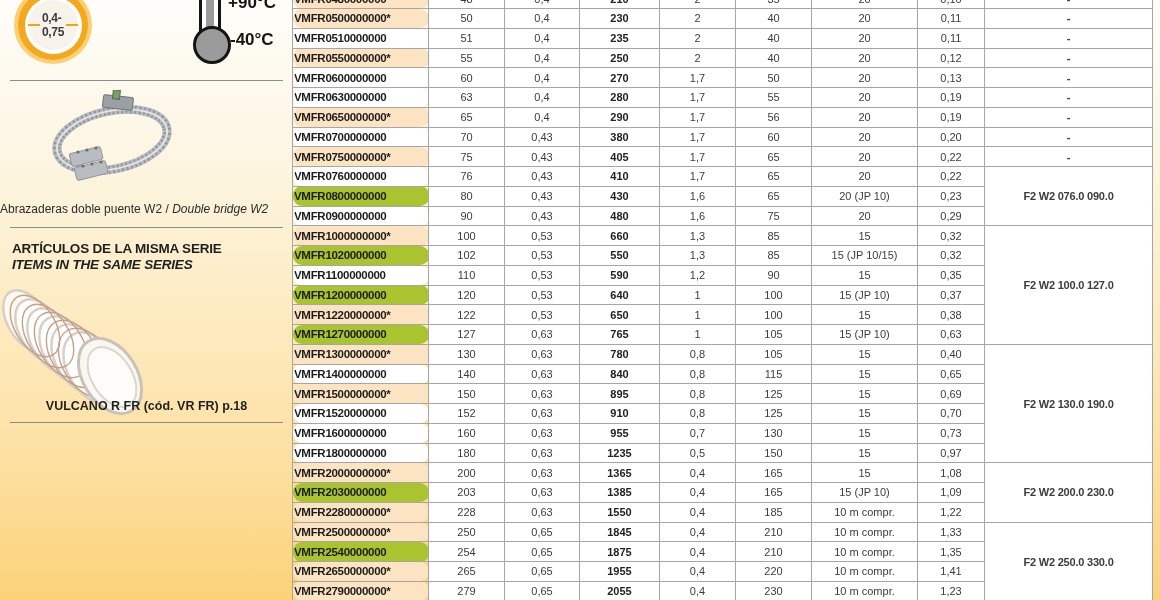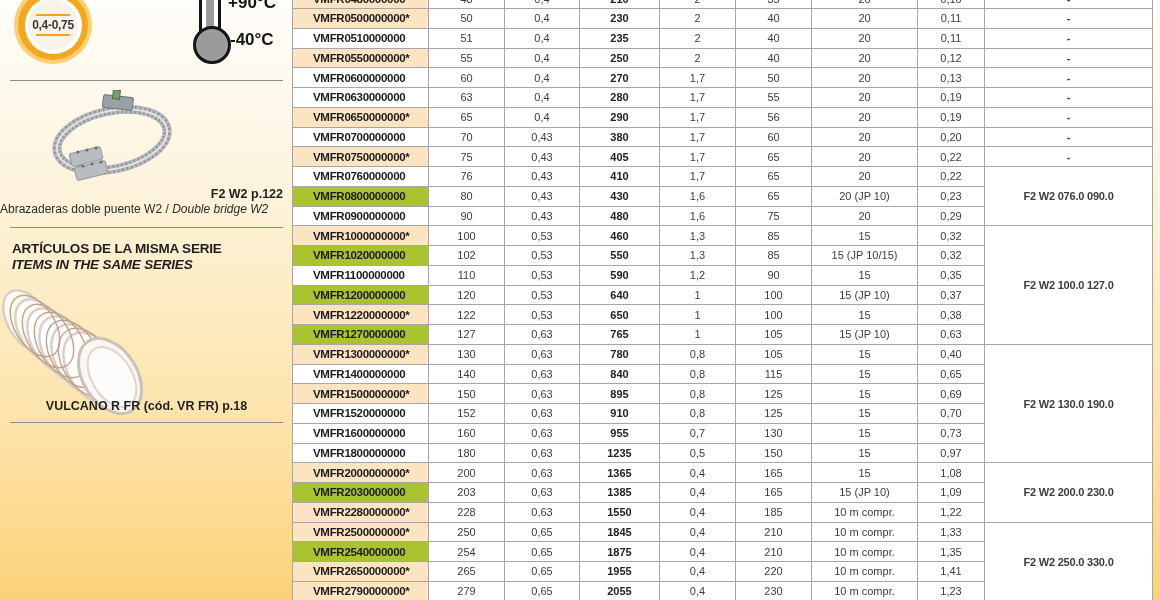--- a/index.html
+++ b/index.html
@@ -13,21 +13,21 @@
   
   .left-panel{position:absolute;left:0;top:0;width:292px;height:600px;}
   .hr{position:absolute;left:10px;width:273px;border-top:1.5px solid #8c8c8c;}
   .hr1{top:80px}.hr2{top:227px}.hr3{top:422px}
 
   
   .badge{position:absolute;left:14px;top:-14px;width:78px;height:78px;border-radius:50%;
     background:#fbcf72;display:flex;align-items:center;justify-content:center;}
   .badge .b2{width:70px;height:70px;border-radius:50%;background:#f3a81f;display:flex;align-items:center;justify-content:center;}
   .badge .b3{width:57px;height:57px;border-radius:50%;background:#ffffff;display:flex;align-items:center;justify-content:center;}
-  .badge .b4{width:50px;height:50px;border-radius:50%;background:#f7f3ea;display:flex;flex-direction:column;align-items:center;justify-content:center;gap:2px;}
+  .badge .b4{width:50px;height:50px;border-radius:50%;background:#f7f3ea;display:flex;flex-direction:row;align-items:center;justify-content:center;gap:2px;}
   .badge .line{width:34px;height:2px;background:#f0a51d;}
   .badge .blabel{font-size:12px;font-weight:bold;color:#3a3a3a;letter-spacing:-0.3px;}
 
   
   .thermo-tube{position:absolute;left:199px;top:-36px;width:16px;height:66px;
     border:3px solid #141414;border-bottom:none;border-radius:10px 10px 0 0;background:#fff;}
   .thermo-mercury{position:absolute;left:4px;top:0;width:8px;height:66px;background:#9b9b9b;}
   .thermo-bulb{position:absolute;left:193px;top:26px;width:32px;height:32px;border:3px solid #141414;
     border-radius:50%;background:#9b9b9b;}
   .t-max{position:absolute;left:228px;top:-7px;font-size:17px;font-weight:bold;color:#141414;}
@@ -46,21 +46,21 @@
   .hose-svg{position:absolute;left:0px;top:283px;}
   .hose-caption{position:absolute;left:10px;top:399px;width:273px;text-align:center;
     font-size:12.5px;font-weight:bold;color:#1f1f1f;}
 
   
   .table-wrap{position:absolute;left:292px;top:-11.75px;width:860px;}
   table{border-collapse:collapse;table-layout:fixed;width:860px;}
   tr{height:19.75px;}
   td{border:1px solid #a6a6a6;background:#fff;text-align:center;vertical-align:middle;
     font-size:11px;color:#3c3c3c;white-space:nowrap;overflow:hidden;padding:0;}
-  td.code{text-align:left;padding-left:20px;font-weight:bold;color:#1c1c1c;font-size:11.5px;letter-spacing:-0.3px;}
+  td.code{text-align:left;padding-left:1px;font-weight:bold;color:#1c1c1c;font-size:11.5px;letter-spacing:-0.3px;border-radius:9px;}
   td.code.orange{background:#fce3c2;}
   td.code.green{background:#a9c42e;}
   td.code.white{background:#ffffff;margin-left:21px;}
   td.c2{font-weight:bold;color:#222;}
   td.grp{font-weight:600;color:#3c3c3c;font-size:11px;letter-spacing:-0.2px;}
 </style>
 </head>
 <body>
 
 <div class="page">
@@ -101,21 +101,20 @@
         <rect x="30" y="74" width="32" height="13" rx="2" fill="#b9bcc0" stroke="#94989c" stroke-width="1" transform="rotate(-14 46 80)"></rect>
         <circle cx="33" cy="62" r="1.6" fill="#6b6f73"></circle>
           <circle cx="42" cy="60" r="1.6" fill="#6b6f73"></circle>
           <circle cx="51" cy="58" r="1.6" fill="#6b6f73"></circle>
         <circle cx="38" cy="76" r="1.6" fill="#6b6f73"></circle>
           <circle cx="47" cy="74" r="1.6" fill="#6b6f73"></circle>
           <circle cx="56" cy="72" r="1.6" fill="#6b6f73"></circle>
       </g>
     </svg>
 
-    <div class="clamp-ref">F2 W2 p.122</div>
     <div class="clamp-caption">
       <span class="es">Abrazaderas doble puente W2</span><span> / </span><span class="en">Double bridge W2</span>
     </div>
 
     <div class="hr hr2"></div>
 
     <div class="series-es">ARTÍCULOS DE LA MISMA SERIE</div>
     <div class="series-en">ITEMS IN THE SAME SERIES</div>
 
     <svg class="hose-svg" width="175" height="145" viewBox="0 0 175 145">
@@ -284,21 +283,21 @@
             <td class="num c2">480</td>
             <td class="num c3">1,6</td>
             <td class="num c4">75</td>
             <td class="num c5">20</td>
             <td class="num c6">0,29</td>
           </tr>
           <tr>
             <td class="code orange">VMFR1000000000*</td>
             <td class="num c0">100</td>
             <td class="num c1">0,53</td>
-            <td class="num c2">460</td>
+            <td class="num c2">660</td>
             <td class="num c3">1,3</td>
             <td class="num c4">85</td>
             <td class="num c5">15</td>
             <td class="num c6">0,32</td>
             <td class="grp" rowspan="6">F2 W2 100.0 127.0</td>
           </tr>
           <tr>
             <td class="code green">VMFR1020000000</td>
             <td class="num c0">102</td>
             <td class="num c1">0,53</td>

